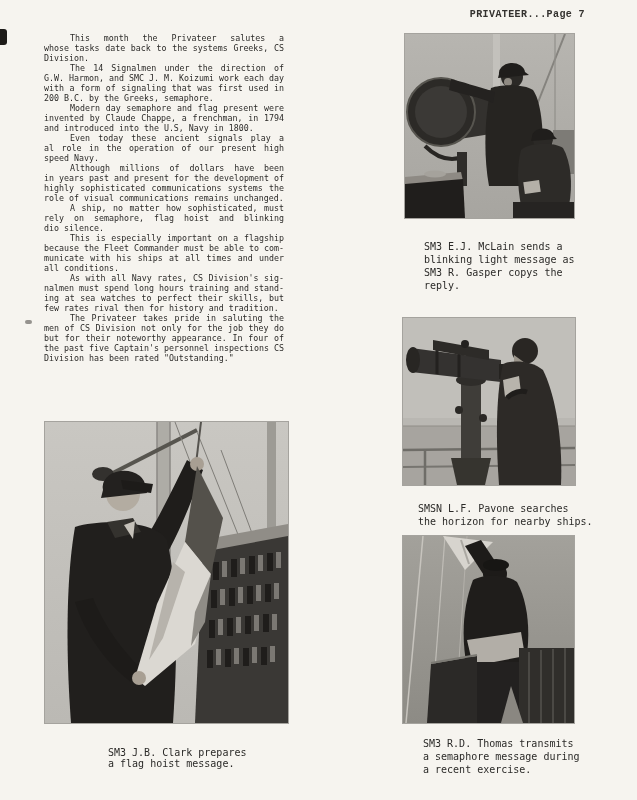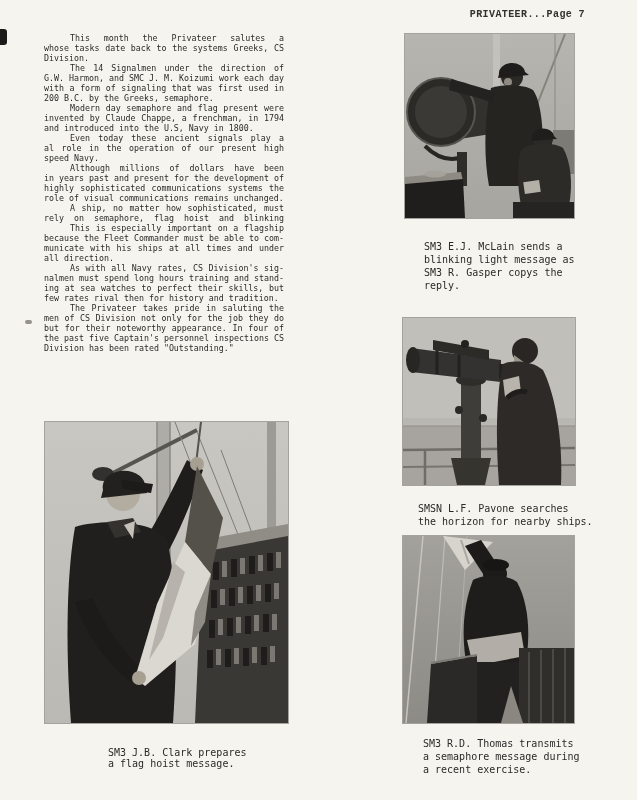--- a/index.html
+++ b/index.html
@@ -57,24 +57,25 @@
     <div class="ln last">and introduced into the U.S, Navy in 1800.</div>
     <div class="ln first">Even today these ancient signals play a vit-</div>
     <div class="ln">al role in the operation of our present high</div>
     <div class="ln last">speed Navy.</div>
     <div class="ln first">Although millions of dollars have been spent</div>
     <div class="ln">in years past and present for the development of</div>
     <div class="ln">highly sophisticated communications systems the</div>
     <div class="ln last">role of visual communications remains unchanged.</div>
     <div class="ln first">A ship, no matter how sophisticated, must</div>
     <div class="ln">rely on semaphore, flag hoist and blinking lights</div>
+    <div class="ln last">dio silence.</div>
     <div class="ln first">This is especially important on a flagship</div>
     <div class="ln">because the Fleet Commander must be able to com-</div>
     <div class="ln">municate with his ships at all times and under</div>
-    <div class="ln last">all direction.</div>
+    <div class="ln last">all conditions.</div>
     <div class="ln first">As with all Navy rates, CS Division's sig-</div>
     <div class="ln">nalmen must spend long hours training and stand-</div>
     <div class="ln">ing at sea watches to perfect their skills, but</div>
     <div class="ln last">few rates rival then for history and tradition.</div>
     <div class="ln first">The Privateer takes pride in saluting the</div>
     <div class="ln">men of CS Division not only for the job they do</div>
     <div class="ln">but for their noteworthy appearance. In four of</div>
     <div class="ln">the past five Captain's personnel inspections CS</div>
     <div class="ln last">Division has been rated "Outstanding."</div>
   </div>

